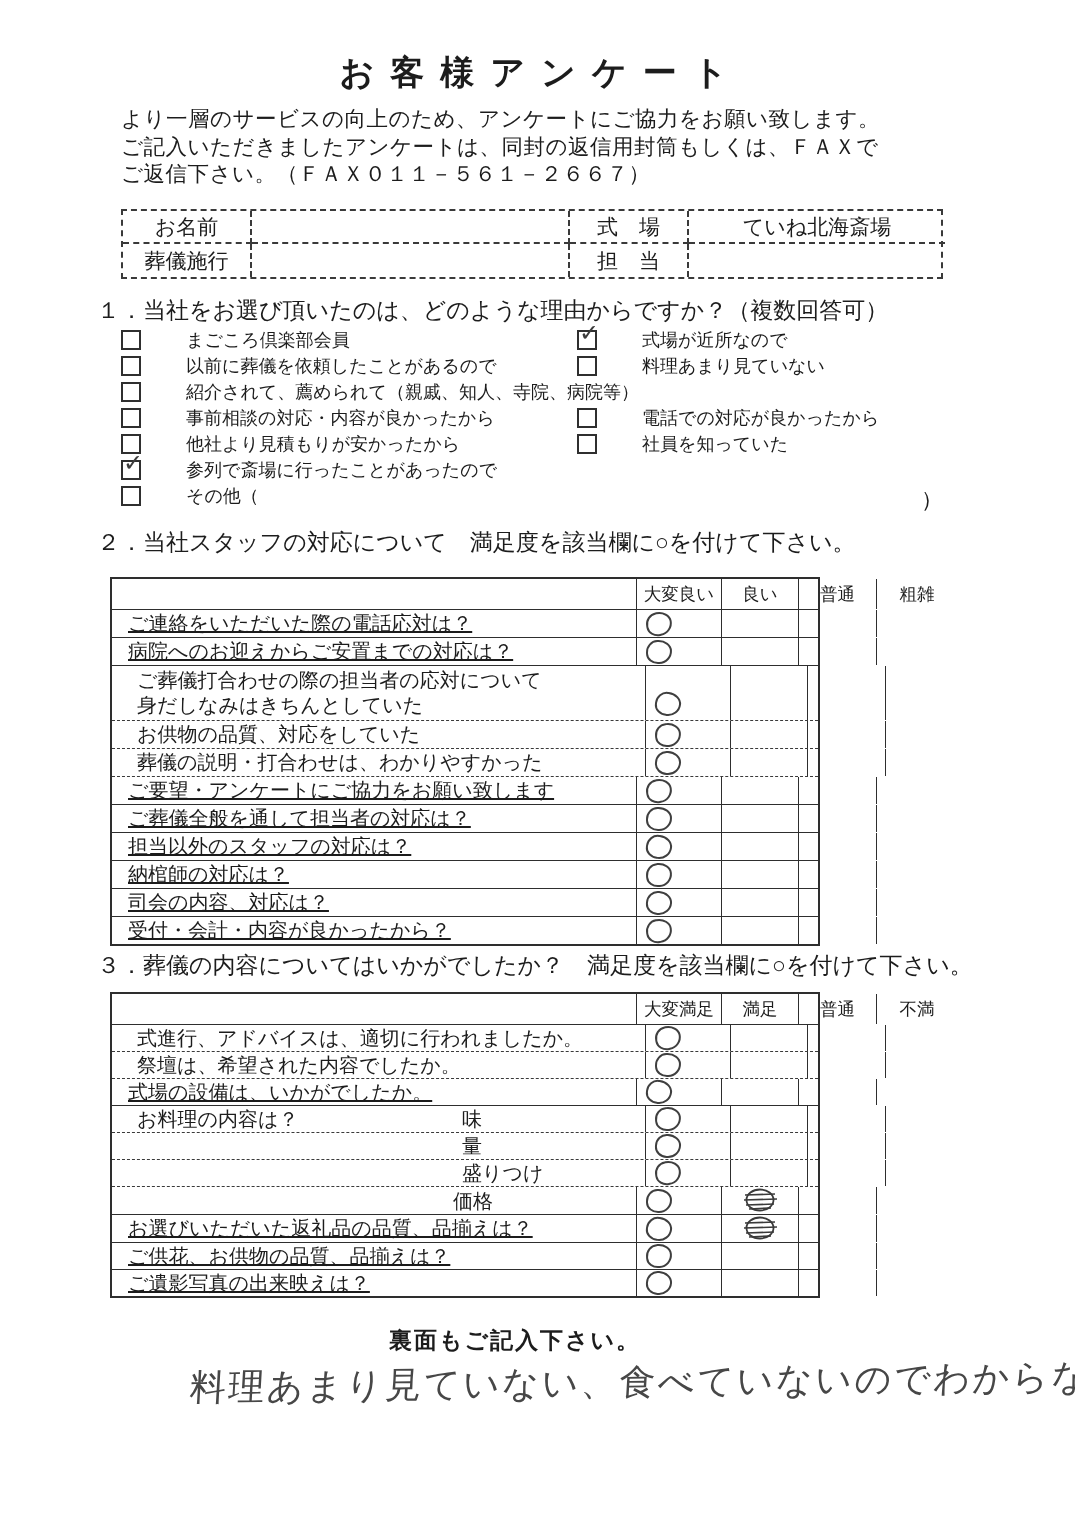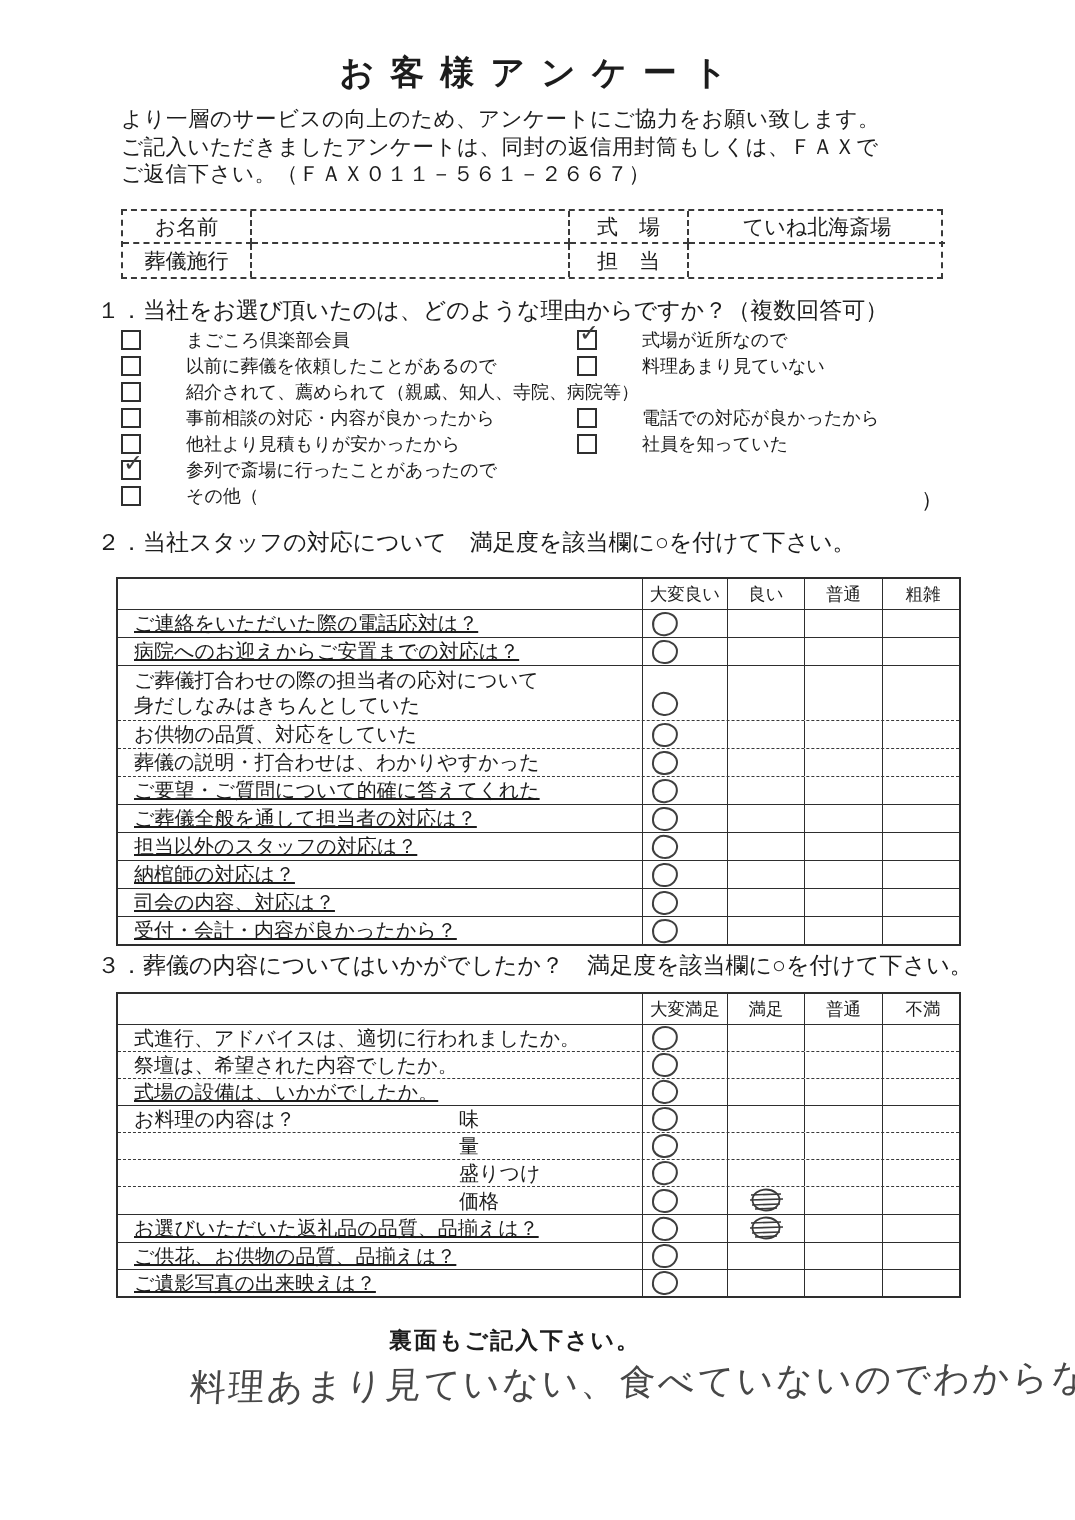--- a/index.html
+++ b/index.html
@@ -26,36 +26,36 @@
   
   #q1-rows{position:absolute;top:327px;left:121px;width:880px;}
   .q1-row{position:relative;height:26px;}
   .q1-item{position:absolute;top:0;display:flex;align-items:center;height:26px;}
   .q1-item.left{left:0;} .q1-item.right{left:456px;}
   .cbx{display:inline-block;width:16px;height:16px;border:2px solid #2f2f2f;position:relative;flex:0 0 auto;}
   .checkmark{position:absolute;left:0px;top:-11px;font-size:24px;color:#3c3c3c;line-height:1;}
   .cbl{margin-left:45px;font-size:18px;white-space:nowrap;}
   .paren-suffix{position:absolute;left:800px;top:2px;font-size:22px;}
   
-  .rtable{position:absolute;left:116px;width:845px;border:2.5px solid #2e2e2e;box-sizing:border-box;background:#fff;}
+  .rtable{position:absolute;left:110px;width:710px;border:2.5px solid #2e2e2e;box-sizing:border-box;background:#fff;}
   .q2t{top:577px;} .q3t{top:992px;}
   .rt-header{display:flex;height:30px;border-bottom:1.5px solid #2e2e2e;}
   .rt-hq{flex:0 0 525px;border-right:1.5px solid #2e2e2e;box-sizing:border-box;}
   .rt-hc{display:flex;align-items:center;justify-content:center;font-size:17.5px;
     border-right:1.5px solid #2e2e2e;box-sizing:border-box;}
   .rt-hc.c3,.rt-c.c3{border-right:none;}
   .rt-hc.c0,.rt-c.c0{flex:0 0 85px;}
   .rt-hc.c1,.rt-c.c1{flex:0 0 77px;}
   .rt-hc.c2,.rt-c.c2{flex:0 0 78px;}
   .rt-hc.c3,.rt-c.c3{flex:0 0 80px;}
   .rt-row{display:flex;min-height:27px;}
   .q3t .rt-row{min-height:26px;}
   .rt-row.tall{min-height:54px;}
   .rt-row.sol{border-bottom:1.5px solid #2e2e2e;text-decoration:underline;}
-  .rt-row.dash{border-bottom:1.7px dashed #3a3a3a;}
+  .rt-row.dash{border-bottom:1.7px dashed #3a3a3a;padding-left:9px;}
   .rt-row.last{border-bottom:none;}
   .rt-q{flex:0 0 525px;border-right:1.5px solid #2e2e2e;box-sizing:border-box;
     display:flex;flex-direction:column;justify-content:center;padding-left:16px;
     position:relative;font-size:20px;}
   .qline{white-space:nowrap;line-height:1.25;}
   .rt-sub{position:absolute;left:341px;top:50%;transform:translateY(-50%);white-space:nowrap;}
   .rt-c{display:flex;align-items:center;justify-content:flex-start;
     border-right:1.5px solid #2e2e2e;box-sizing:border-box;position:relative;}
   .rt-row.tall .rt-c{align-items:flex-end;padding-bottom:4px;}
   .circle{display:inline-block;width:26px;height:24px;border:2px solid #3f3f3f;
@@ -218,21 +218,21 @@
         </div>
         <div class="rt-c c0">
           <span class="circle" style="transform: rotate(3deg);"></span>
         </div>
         <div class="rt-c c1"></div>
         <div class="rt-c c2"></div>
         <div class="rt-c c3"></div>
       </div>
       <div class="rt-row sol">
         <div class="rt-q">
-          <div class="qline">ご要望・ご質問について的確に答えてくれた</div>
+          <div class="qline">ご要望・アンケートにご協力をお願い致します</div>
         </div>
         <div class="rt-c c0">
           <span class="circle" style="transform: rotate(-10deg);"></span>
         </div>
         <div class="rt-c c1"></div>
         <div class="rt-c c2"></div>
         <div class="rt-c c3"></div>
       </div>
       <div class="rt-row sol">
         <div class="rt-q">

